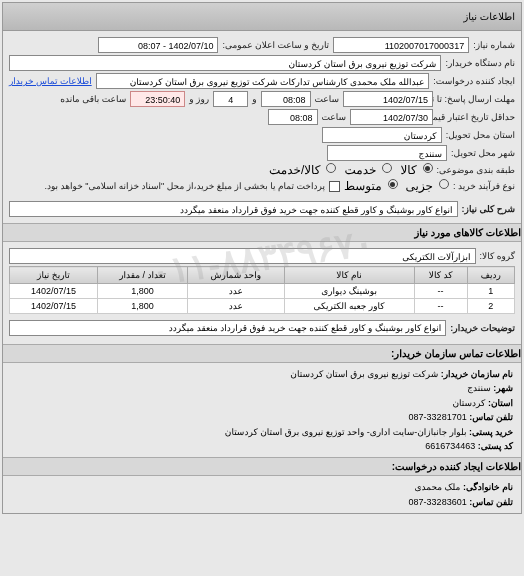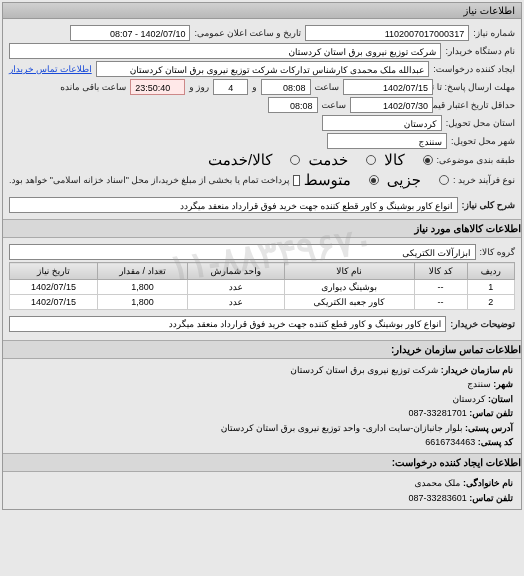--- a/index.html
+++ b/index.html
@@ -24,21 +24,21 @@
   white-space: nowrap;
   letter-spacing: 2px;
 }
 .container {
   background: #e8e8e8;
   border: 1px solid #999;
   margin: 2px;
 }
 .header-bar {
   background: linear-gradient(#d0d0d0, #b8b8b8);
-  padding: 2px 6px;
+  padding: 8px 6px;
   font-size: 10px;
   border-bottom: 1px solid #999;
 }
 .form-section { padding: 4px 6px; }
 .row {
   display: flex;
   align-items: center;
   margin: 2px 0;
   gap: 4px;
 }
@@ -51,21 +51,21 @@
   background: #fff;
   border: 1px solid #888;
   padding: 2px 4px;
   font-size: 9px;
   height: 16px;
   line-height: 12px;
 }
 .input-box.wide { flex: 1; }
 .link { color: #1a4bd8; text-decoration: underline; cursor: pointer; font-size: 9px; }
 .radio-group { display: flex; gap: 8px; align-items: center; }
-.radio-opt { display: flex; align-items: center; gap: 18px; font-size: 15px; }
+.radio-opt { display: flex; align-items: flex-start; gap: 6px; font-size: 12px; }
 .radio-dot {
   width: 10px; height: 10px; border: 1px solid #555; border-radius: 50%;
   display: inline-flex; align-items: center; justify-content: center;
 }
 .radio-dot.sel::after { content:''; width:5px; height:5px; background:#333; border-radius:50%; }
 .checkbox {
   width: 11px; height: 11px; border: 1px solid #555; background:#fff; display:inline-block;
 }
 .section-title {
   background: #d8d8d8;
@@ -104,21 +104,21 @@
 <body>
 
 <div class="watermark">۰۱۱-۸۸۳۴۹۶۷۰</div>
 
 <div class="container">
   <div class="header-bar">اطلاعات نیاز</div>
 
   <div class="form-section">
     <div class="row">
       <span class="label">شماره نیاز:</span>
-      <span class="input-box" style="width:164px">1102007017000317</span>
+      <span class="input-box" style="width:136px">1102007017000317</span>
       <span class="label">تاریخ و ساعت اعلان عمومی:</span>
       <span class="input-box" style="width:120px">1402/07/10 - 08:07</span>
     </div>
 
     <div class="row">
       <span class="label">نام دستگاه خریدار:</span>
       <span class="input-box wide">شرکت توزیع نیروی برق استان کردستان</span>
     </div>
 
     <div class="row">
@@ -128,21 +128,21 @@
     </div>
 
     <div class="row">
       <span class="label" style="width:78px">مهلت ارسال پاسخ: تا تاریخ:</span>
       <span class="input-box" style="width:90px">1402/07/15</span>
       <span class="label">ساعت</span>
       <span class="input-box" style="width:50px">08:08</span>
       <span class="label">و</span>
       <span class="input-box" style="width:35px;text-align:center">4</span>
       <span class="label">روز و</span>
-      <span class="input-box timer-box" style="width:55px;text-align:left">23:50:40</span>
+      <span class="input-box timer-box" style="width:55px;text-align:right">23:50:40</span>
       <span class="label">ساعت باقی مانده</span>
     </div>
 
     <div class="row">
       <span class="label" style="width:78px">حداقل تاریخ اعتبار قیمت: تا تاریخ:</span>
       <span class="input-box" style="width:83px">1402/07/30</span>
       <span class="label">ساعت</span>
       <span class="input-box" style="width:50px">08:08</span>
     </div>
 
@@ -239,21 +239,21 @@
       <span class="desc-box wide" style="flex:1">انواع کاور بوشینگ و کاور قطع کننده جهت خرید فوق قرارداد منعقد میگردد</span>
     </div>
   </div>
 
   <div class="section-title">اطلاعات تماس سازمان خریدار:</div>
   <div class="contact-block">
     <div><b>نام سازمان خریدار:</b> <span>شرکت توزیع نیروی برق استان کردستان</span></div>
     <div><b>شهر:</b> <span>سنندج</span></div>
     <div><b>استان:</b> <span>کردستان</span></div>
     <div><b>تلفن تماس:</b> <span>33281701-087</span></div>
-    <div><b>آدرس پستی:</b> <span>بلوار جانبازان-سایت اداری- واحد توزیع نیروی برق استان کردستان</span></div>
+    <div><b>خرید پستی:</b> <span>بلوار جانبازان-سایت اداری- واحد توزیع نیروی برق استان کردستان</span></div>
     <div><b>کد پستی:</b> <span>6616734463</span></div>
   </div>
 
   <div class="section-title">اطلاعات ایجاد کننده درخواست:</div>
   <div class="contact-block">
     <div><b>نام خانوادگی:</b> <span>ملک محمدی</span></div>
     <div><b>تلفن تماس:</b> <span>33283601-087</span></div>
   </div>
 </div>
 

